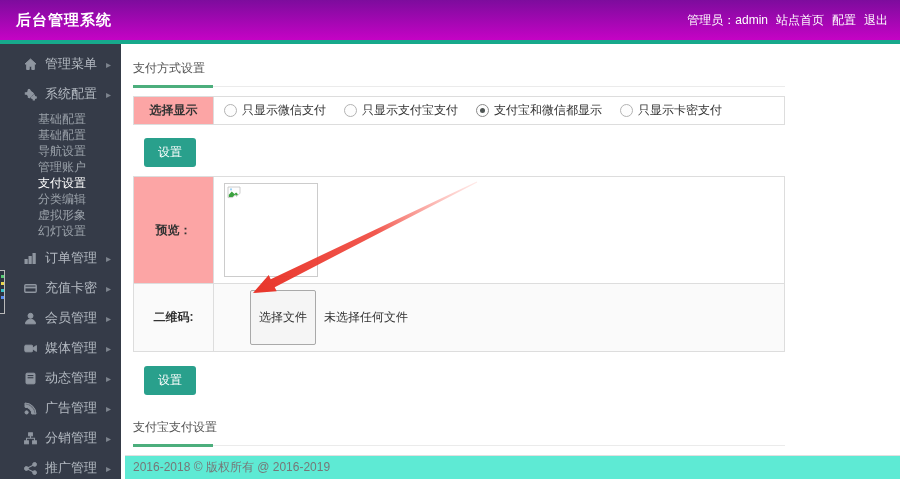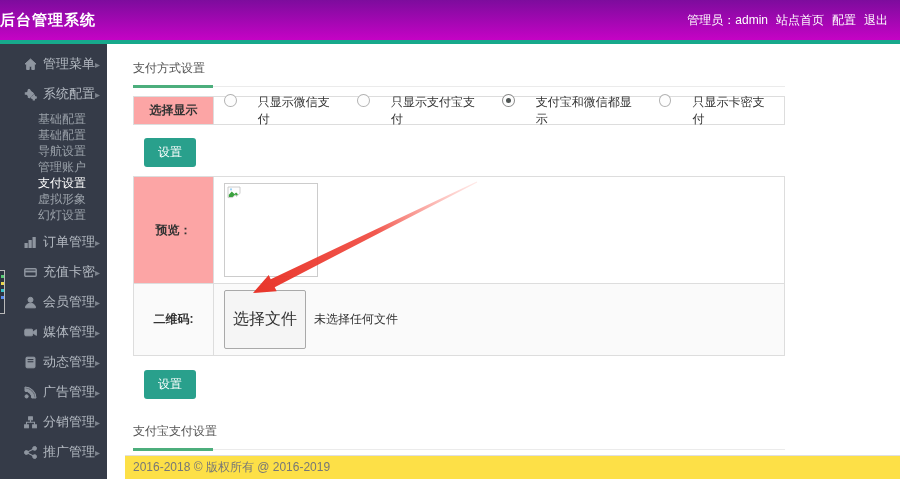--- a/index.html
+++ b/index.html
@@ -4,27 +4,27 @@
 <style>
   * { margin:0; padding:0; box-sizing:border-box; }
   html,body { width:900px; height:479px; overflow:hidden; }
   body { font-family:"Liberation Sans","DejaVu Sans",sans-serif; background:#fff; }
   #app { position:relative; width:900px; height:479px; overflow:hidden; background:#fff; }
 
   
   .header { position:absolute; top:0; left:0; width:900px; height:40px;
     background:linear-gradient(180deg,#7d0c9d 0%,#c503c5 100%);
     display:flex; align-items:center; justify-content:space-between; z-index:5; }
-  .header .brand { color:#fff; font-weight:bold; font-size:15px; letter-spacing:1px; }
+  .header .brand { color:#fff; font-weight:bold; font-size:15px; padding-left:16px; letter-spacing:1px; }
   .header .hright { display:flex; align-items:center; gap:8px; padding-right:12px; }
   .header .hlink { color:#fff; font-size:12px; cursor:pointer; }
   .tealbar { position:absolute; top:40px; left:0; width:900px; height:4px; background:#17a98c; z-index:5; }
 
   
-  .sidebar { position:absolute; top:44px; left:0; width:107px; height:435px; background:#353b48; padding-top:5px; z-index:2; }
+  .sidebar { position:absolute; top:44px; left:0; width:121px; height:435px; background:#353b48; padding-top:5px; z-index:2; }
   .sp { height:30px; display:flex; align-items:center; padding:0 10px 0 24px; color:#b3b9c1; font-size:13px; cursor:pointer; }
   .sp .icn { width:15px; margin-right:6px; display:inline-flex; }
   .sp .icn svg { width:13px; height:13px; fill:#8f96a0; stroke:#8f96a0; }
   .slbl { flex:1; white-space:nowrap; }
   .caret { color:#7d848e; font-size:10px; }
   .caret::after { content:"▸"; }
   .subs { padding:2px 0 4px 0; }
   .ss { height:16px; line-height:16px; padding-left:38px; font-size:12px; color:#9aa1a9; cursor:pointer; white-space:nowrap; }
   .ss.active { color:#ffffff; }
 
@@ -40,38 +40,38 @@
   .sec-underline { position:absolute; left:0; bottom:-2px; width:80px; height:3px; background:#4cae7c; }
 
   table.grid { border-collapse:collapse; width:100%; margin-top:9px; }
   table.grid td { border:1px solid #ddd; font-size:12px; color:#333; }
   td.lab { width:80px; text-align:center; font-weight:bold; background:#fca5a5; }
   table.grid tr.shade td { background:#fafafa; }
   td.val { padding:6px 10px; }
 
   
   .optrow { display:flex; align-items:center; gap:18px; height:15px; }
-  .opt { display:flex; gap:21px; cursor:pointer; }
+  .opt { display:flex; align-items:center; gap:5px; cursor:pointer; }
   .rdo { width:13px; height:13px; border-radius:50%; border:1px solid #b3b3b3; background:#fdfdfd; display:inline-block; position:relative; }
   .rdo.checked { border-color:#8a8a8a; }
   .rdo.checked::after { content:""; position:absolute; left:3px; top:3px; width:5px; height:5px; border-radius:50%; background:#4f5554; }
   .olbl { font-size:12px; color:#333; }
 
   .btn { display:inline-block; margin:13px 0 0 11px; background:#29a08c; color:#fff; font-size:12px;
     padding:6px 14px; border:none; border-radius:3px; cursor:pointer; }
   .btn2 { margin-top:14px; }
 
   .imgbox { width:94px; height:94px; border:1px solid #ccc; background:#fff; padding:2px; }
   .qrrow td { height:28px; }
   .filewrap { display:flex; align-items:center; gap:8px; }
-  .filebtn { font-size:16px; color:#333; background:#f5f5f5; border:1px solid #a9a9a9; border-radius:2px; padding:18px 8px; cursor:pointer; }
+  .filebtn { font-size:12px; color:#333; background:#f5f5f5; border:1px solid #a9a9a9; border-radius:2px; padding:18px 8px; cursor:pointer;margin-left:26px; }
   .filestatus { font-size:12px; color:#333; }
 
   
-  .footer { position:absolute; left:125px; right:0; bottom:0; height:24px; background:#fde047; border-top:1px solid #e0e0e0;
+  .footer { position:absolute; left:125px; right:0; bottom:0; height:24px; background:#5eead4; border-top:1px solid #e0e0e0;
     font-size:12px; color:#777; line-height:23px; padding-left:8px; z-index:4; }
 
   
   .arrow-overlay { position:absolute; top:0; left:0; width:900px; height:479px; z-index:6; pointer-events:none; }
 </style>
 </head>
 <body>
 
 <div id="app">
 
@@ -111,20 +111,21 @@
       </span>
       <span class="slbl">系统配置</span>
       <span class="caret"></span>
     </div>
     <div class="subs">
       <div class="ss">基础配置</div>
       <div class="ss">基础配置</div>
       <div class="ss">导航设置</div>
       <div class="ss">管理账户</div>
       <div class="ss active">支付设置</div>
+      <div class="ss">分类编辑</div>
       <div class="ss">虚拟形象</div>
       <div class="ss">幻灯设置</div>
     </div>
 
     <div class="sp">
       <span class="icn">
         <svg viewBox="0 0 13 13">
             <rect x="1" y="7.5" width="2.2" height="4"></rect>
             <rect x="5" y="4.5" width="2.2" height="7"></rect>
             <rect x="9" y="1.5" width="2.2" height="10"></rect>

